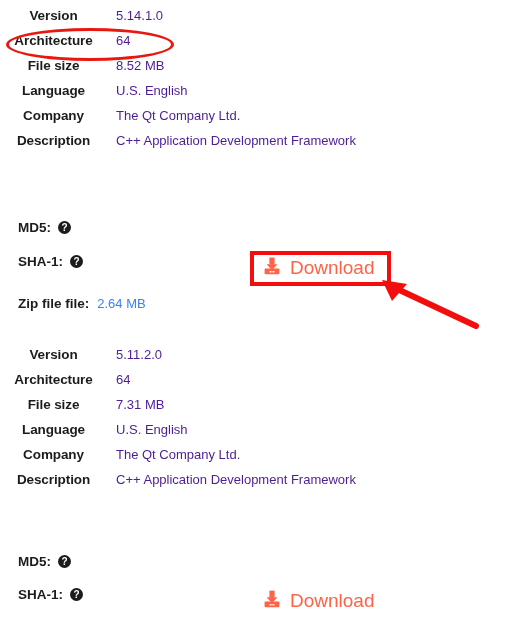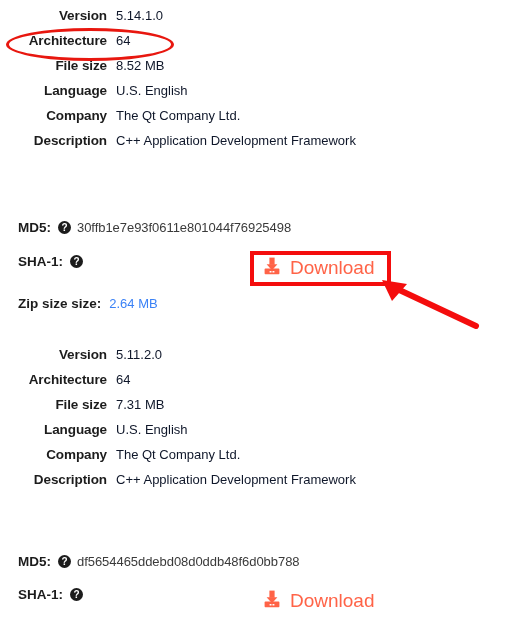--- a/index.html
+++ b/index.html
@@ -27,31 +27,31 @@
     left: 0;
     width: 513px;
   }
   .prop-row {
     display: flex;
     align-items: baseline;
     height: 25px;
   }
   .prop-label {
     width: 107px;
-    text-align: right;
+    text-align: center;
     font-size: 13.5px;
     font-weight: bold;
     color: #1c1c1c;
     letter-spacing: -0.1px;
     white-space: nowrap;
   }
   .prop-value {
     padding-left: 9px;
     font-size: 13px;
-    color: #0f172a;
+    color: #4c1d95;
     white-space: nowrap;
   }
 
   
   .hash-row {
     position: absolute;
     display: flex;
     align-items: center;
     left: 18px;
     margin-top: 40px;
@@ -191,21 +191,20 @@
     </div>
     <div class="prop-row">
       <div class="prop-label">Description</div>
       <div class="prop-value">C++ Application Development Framework</div>
     </div>
   </div>
 
   <div class="hash-row" style="top:180px;">
     <span class="hash-label">MD5:</span>
     <span class="hash-help">?</span>
-    <span class="hash-value">30ffb1e7e93f0611e801044f76925498</span>
   </div>
 
   <div class="hash-row" style="top:214px;">
     <span class="hash-label">SHA-1:</span>
     <span class="hash-help">?</span>
   </div>
 
   <a class="download-link" style="left:262px; top:256px;">
     <span class="dl-icon">
       <svg width="20" height="20" viewBox="0 0 20 20" aria-hidden="true">
@@ -214,21 +213,21 @@
         <rect x="2.6" y="12.6" width="14.8" height="5.6" rx="0.8" fill="#ff6347"></rect>
         <rect x="7.6" y="15.0" width="1.9" height="1.5" fill="#ffffff"></rect>
         <rect x="10.5" y="15.0" width="1.9" height="1.5" fill="#ffffff"></rect>
       </svg>
     </span>
     <span class="download-label">Download</span>
   </a>
 
 
   <div class="zip-row" style="top:296px;">
-    <span class="zip-label">Zip size size:</span>
+    <span class="zip-label">Zip file file:</span>
     <span class="zip-value">2.64 MB</span>
   </div>
 
   <div class="prop-table" style="top:347px;">
     <div class="prop-row">
       <div class="prop-label">Version</div>
       <div class="prop-value">5.11.2.0</div>
     </div>
     <div class="prop-row">
       <div class="prop-label">Architecture</div>
@@ -248,21 +247,20 @@
     </div>
     <div class="prop-row">
       <div class="prop-label">Description</div>
       <div class="prop-value">C++ Application Development Framework</div>
     </div>
   </div>
 
   <div class="hash-row" style="top:514px;">
     <span class="hash-label">MD5:</span>
     <span class="hash-help">?</span>
-    <span class="hash-value">df5654465ddebd08d0ddb48f6d0bb788</span>
   </div>
 
   <div class="hash-row" style="top:547px;">
     <span class="hash-label">SHA-1:</span>
     <span class="hash-help">?</span>
   </div>
 
   <a class="download-link" style="left:262px; top:589px;">
     <span class="dl-icon">
       <svg width="20" height="20" viewBox="0 0 20 20" aria-hidden="true">

